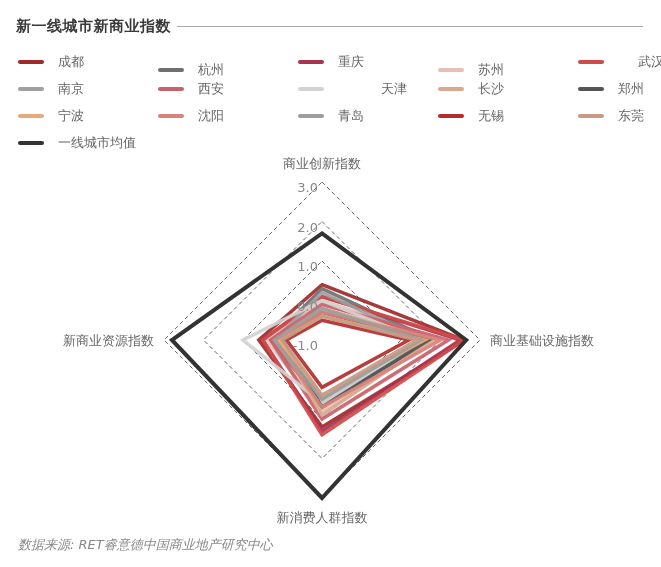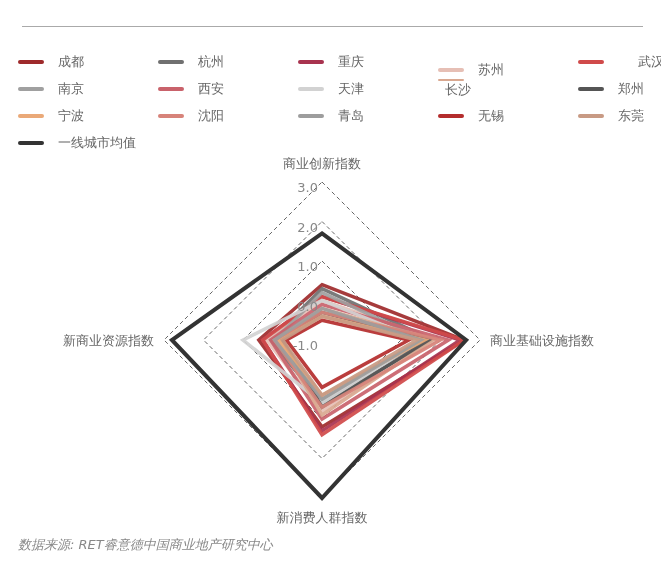--- a/index.html
+++ b/index.html
@@ -13,29 +13,30 @@
   .legend-label{font-size:13px;color:#666;white-space:nowrap;}
   svg.radar{position:absolute;left:0;top:0;}
   .axis-label{font-size:13px;fill:#666;}
   .tick-label{font-size:13px;fill:#888;}
   .source{position:absolute;left:18px;top:536px;font-size:13px;font-style:italic;color:#888;}
 </style>
 </head>
 <body>
 
 <div class="title-row">
+  <span class="title">新一线城市新商业指数</span>
   <span class="title-rule"></span>
 </div>
 
 <div class="legend" id="legend">
     <div class="legend-item" style="left: 0px; top: 0px; text-align: center;">
       <span class="legend-swatch" style="background: rgb(158, 42, 43);"></span>
       <span class="legend-label">成都</span>
     </div>
-    <div class="legend-item" style="left: 140px; top: 0px; justify-content: space-between;">
+    <div class="legend-item" style="left: 140px; top: 8px; justify-content: space-between;">
       <span class="legend-swatch" style="background: rgb(112, 112, 112);"></span>
       <span class="legend-label">杭州</span>
     </div>
     <div class="legend-item" style="left: 280px; top: 0px;">
       <span class="legend-swatch" style="background: rgb(168, 51, 79);"></span>
       <span class="legend-label">重庆</span>
     </div>
     <div class="legend-item" style="left: 420px; top: 8px;">
       <span class="legend-swatch" style="background: rgb(230, 191, 181);"></span>
       <span class="legend-label">苏州</span>
@@ -45,25 +46,25 @@
       <span class="legend-label">武汉</span>
     </div>
     <div class="legend-item" style="left: 0px; top: 27px;">
       <span class="legend-swatch" style="background: rgb(160, 160, 160);"></span>
       <span class="legend-label">南京</span>
     </div>
     <div class="legend-item" style="left: 140px; top: 27px;">
       <span class="legend-swatch" style="background: rgb(201, 98, 107);"></span>
       <span class="legend-label">西安</span>
     </div>
-    <div class="legend-item" style="left: 280px; top: 27px;">
+    <div class="legend-item" style="left: 280px; top: 27px; gap: 43px;">
       <span class="legend-swatch" style="background: rgb(210, 210, 210);"></span>
       <span class="legend-label">天津</span>
     </div>
-    <div class="legend-item" style="left: 420px; top: 27px; flex-direction: column;">
+    <div class="legend-item" style="left: 420px; top: 27px;">
       <span class="legend-swatch" style="background: rgb(217, 168, 144);"></span>
       <span class="legend-label">长沙</span>
     </div>
     <div class="legend-item" style="left: 560px; top: 27px;">
       <span class="legend-swatch" style="background: rgb(85, 85, 85);"></span>
       <span class="legend-label">郑州</span>
     </div>
     <div class="legend-item" style="left: 0px; top: 54px;">
       <span class="legend-swatch" style="background: rgb(234, 169, 120);"></span>
       <span class="legend-label">宁波</span>

